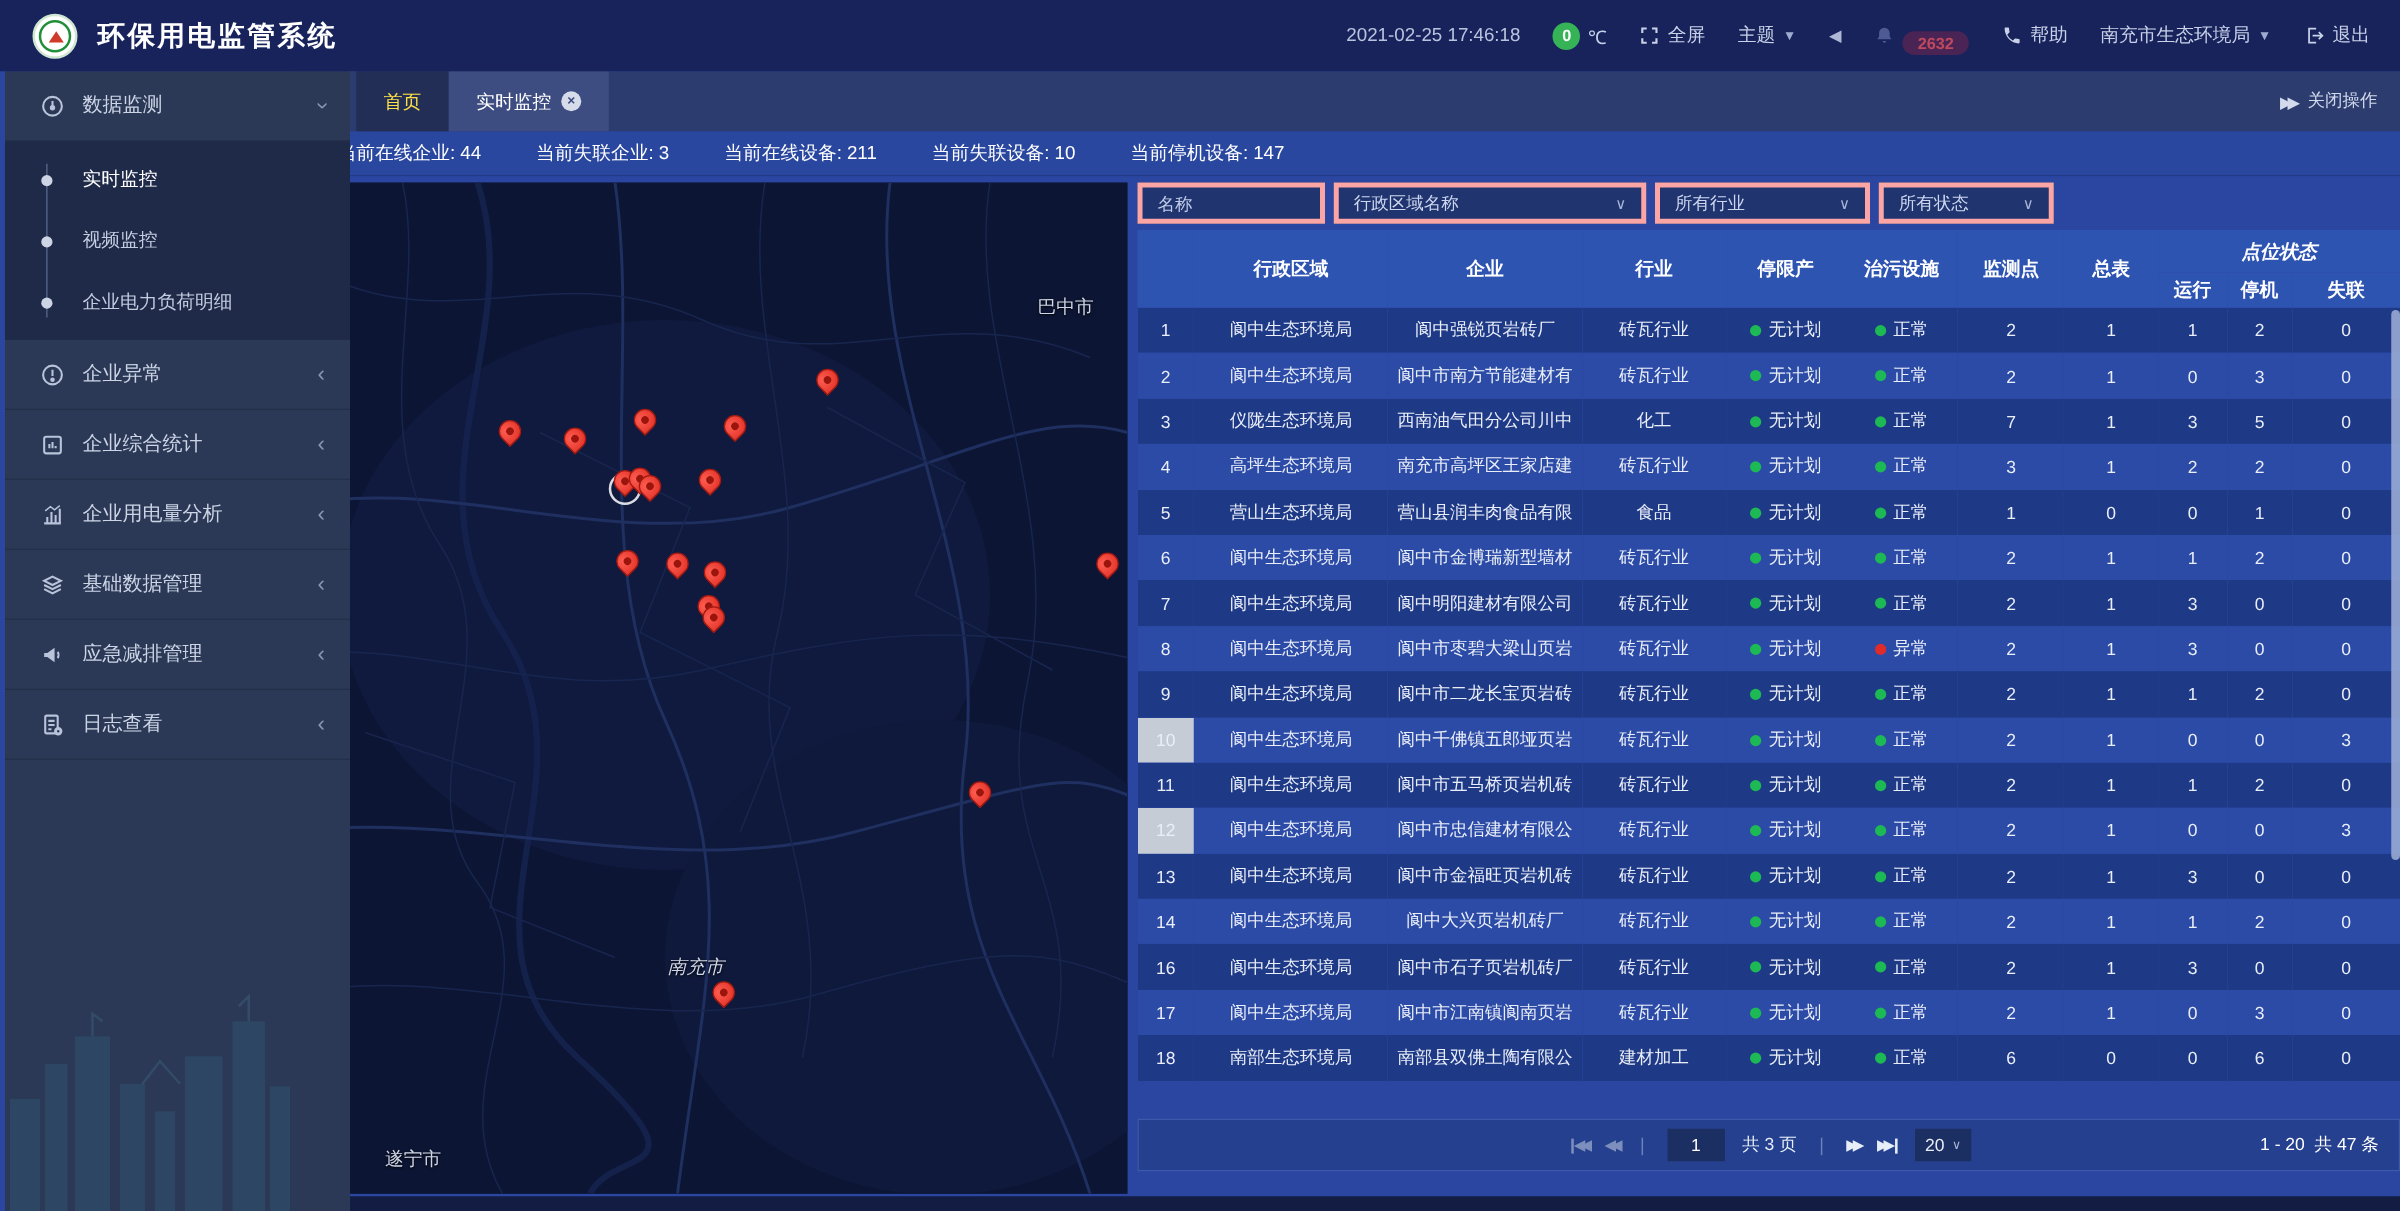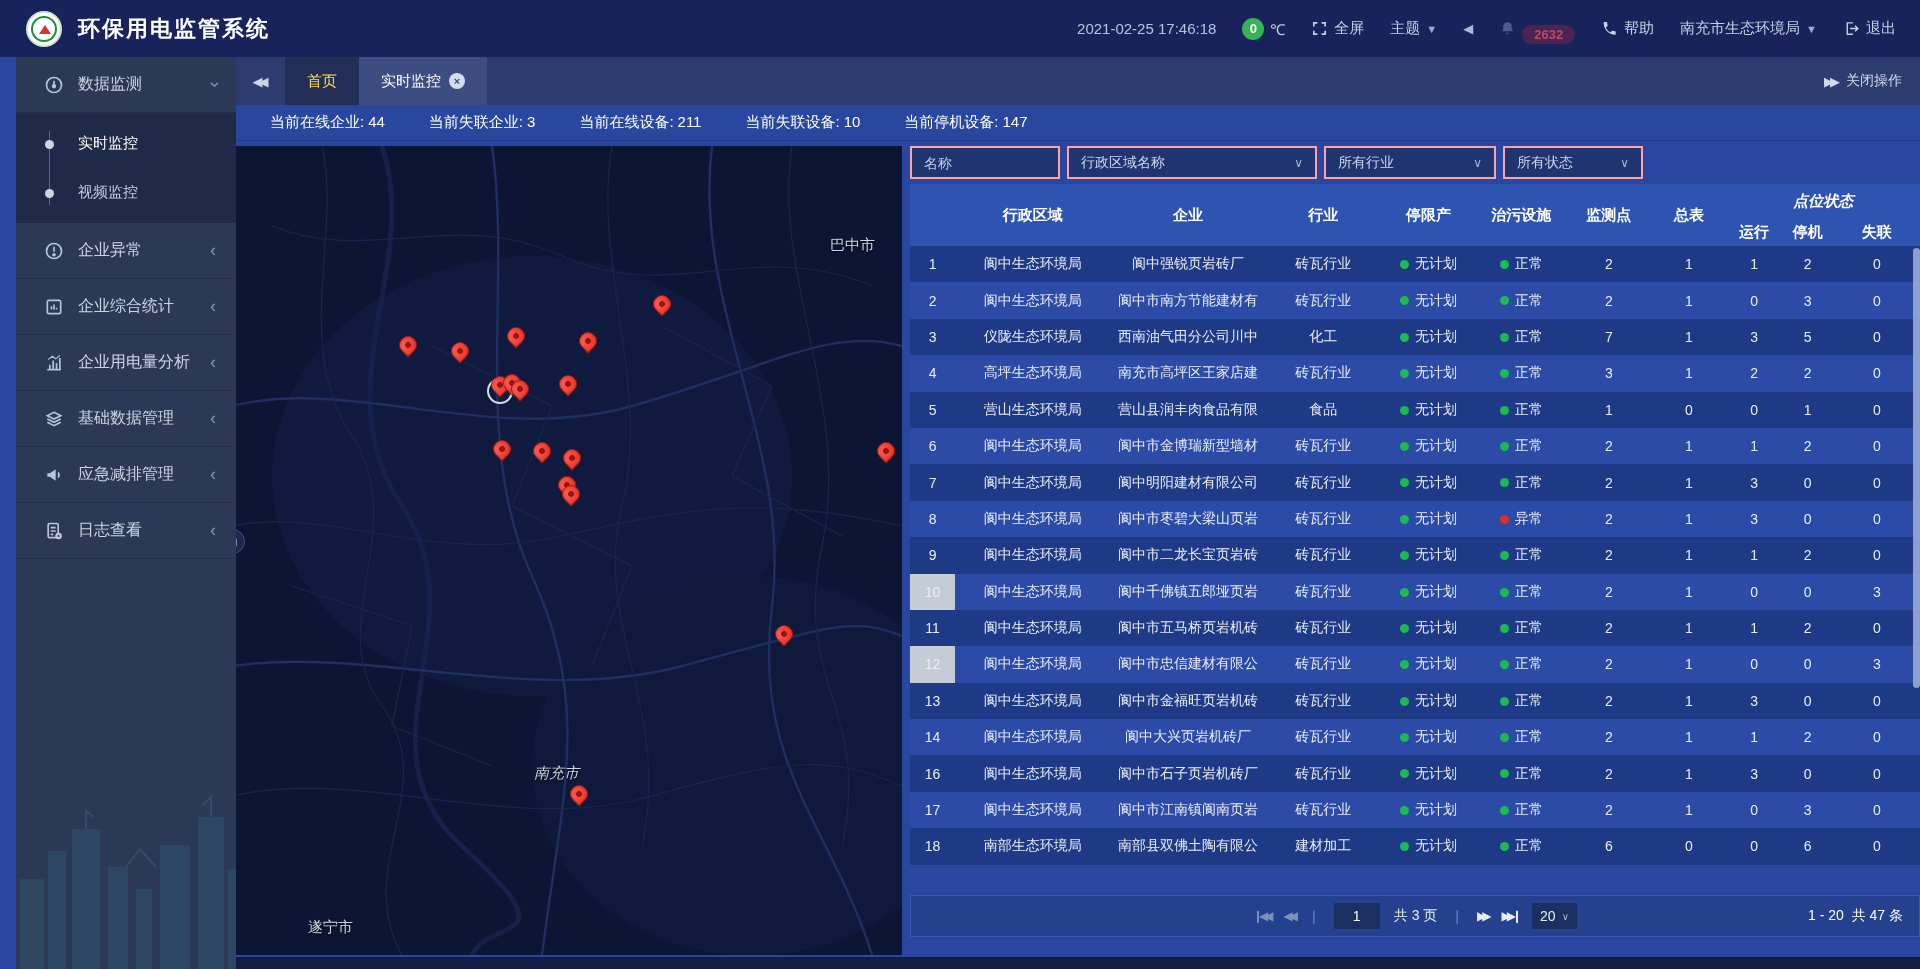--- a/index.html
+++ b/index.html
@@ -22,21 +22,21 @@
   .temp-badge { width:22px; height:22px; border-radius:50%; background:#36b257; color:#fff;
     font-size:13px; font-weight:bold; display:flex; align-items:center; justify-content:center; }
   .caret { font-size:11px; color:#9fabce; }
   .speaker { color:#aeb8d6; font-size:13px; }
   .bell { color:#4d5a94; }
   .badge-pill { background:rgba(170,40,70,.35); color:#bf4a5e; font-weight:bold; font-size:13px;
     padding:2px 12px; border-radius:10px;margin-top:12px; }
   .hicon { width:17px; height:17px; flex:none; }
 
   
-  .sidebar { position:absolute; left:16px; top:57px; width:220px; bottom:0; background:#2b3956;
+  .sidebar { position:absolute; left:4px; top:57px; width:276px; bottom:0; background:#2b3956;
     z-index:20; overflow:hidden; }
   .sgroup { height:56px; display:flex; align-items:center; padding:0 20px 0 28px; color:#ccd4e6;
     font-size:16px; cursor:pointer; border-bottom:1px solid rgba(20,30,55,.35); position:relative; }
   .sgroup .gicon { width:20px; height:20px; margin-right:14px; flex:none; color:#b9c3da; }
   .sgroup .chev { margin-left:auto; font-size:18px; color:#8b97b5; }
   .chev.open { transform:rotate(-90deg); }
   .submenu { background:#1f2a48; padding:6px 0; position:relative; }
   .submenu::before { content:""; position:absolute; left:33px; top:18px; bottom:18px; width:1px; background:#5a6a8f; }
   .sitem { height:49px; display:flex; align-items:center; padding-left:62px; position:relative;
     color:#c3cce0; font-size:15px; cursor:pointer; }
@@ -77,21 +77,21 @@
   .pin::after { content:""; position:absolute; left:5px; top:5px; width:6px; height:6px; border-radius:50%; background:#9c150c; }
   .pin-halo { position:absolute; width:26px; height:26px; border:2px solid rgba(255,255,255,.85);
     border-radius:50%; z-index:2; }
   .collapse-btn { position:absolute; left:-12px; top:383px; width:25px; height:25px; border-radius:50%;
     background:#1c2850; border:1px solid #41517f; color:#dfe5f2; font-size:10px; display:flex;
     align-items:center; justify-content:center; cursor:pointer; z-index:6; }
 
   
   .panel { position:absolute; left:678px; top:5px; width:1010px; }
   .filters { display:flex; gap:7px; height:33px; }
-  .f-input, .f-select { background:#20356f; border:2px solid #fca5a5; color:#ccd6ee; font-size:14px;
+  .f-input, .f-select { background:#20356f; border:4px solid #fca5a5; color:#ccd6ee; font-size:14px;
     height:33px; padding:0 12px; display:flex; align-items:center; }
   input.f-input { width:150px; outline:none; }
   input.f-input::placeholder { color:#c2cce8; }
   .f-select { justify-content:space-between; cursor:pointer; }
   .f-select .v-chev { color:#aab6d8; font-size:12px; margin-left:14px; }
   .f-region { width:250px; } .f-industry { width:172px; } .f-status { width:140px; }
 
   table.grid { border-collapse:collapse; table-layout:fixed; width:1010px; margin-top:5px; }
   .grid thead th { background:#2e54b2; color:#fff; font-size:15px; font-weight:bold; }
   .grid thead tr.r1 th { height:34px; }
@@ -182,20 +182,23 @@
       </svg>
     <span>数据监测</span>
     <span class="chev open">‹</span>
   </div>
   <div class="submenu">
     <div class="sitem active">
         <span>实时监控</span>
       </div>
     <div class="sitem">
         <span>视频监控</span>
+      </div>
+    <div class="sitem">
+        <span>企业电力负荷明细</span>
       </div>
   </div>
   <div class="sgroup">
     <svg class="gicon" viewBox="0 0 24 24" fill="none" stroke="currentColor" stroke-width="2">
       <circle cx="12" cy="12" r="9"></circle>
         <path d="M12 7v6"></path>
         <circle cx="12" cy="16.5" r="1.2" fill="currentColor"></circle>
       </svg>
     <span>企业异常</span>
       <span class="chev">‹</span>

